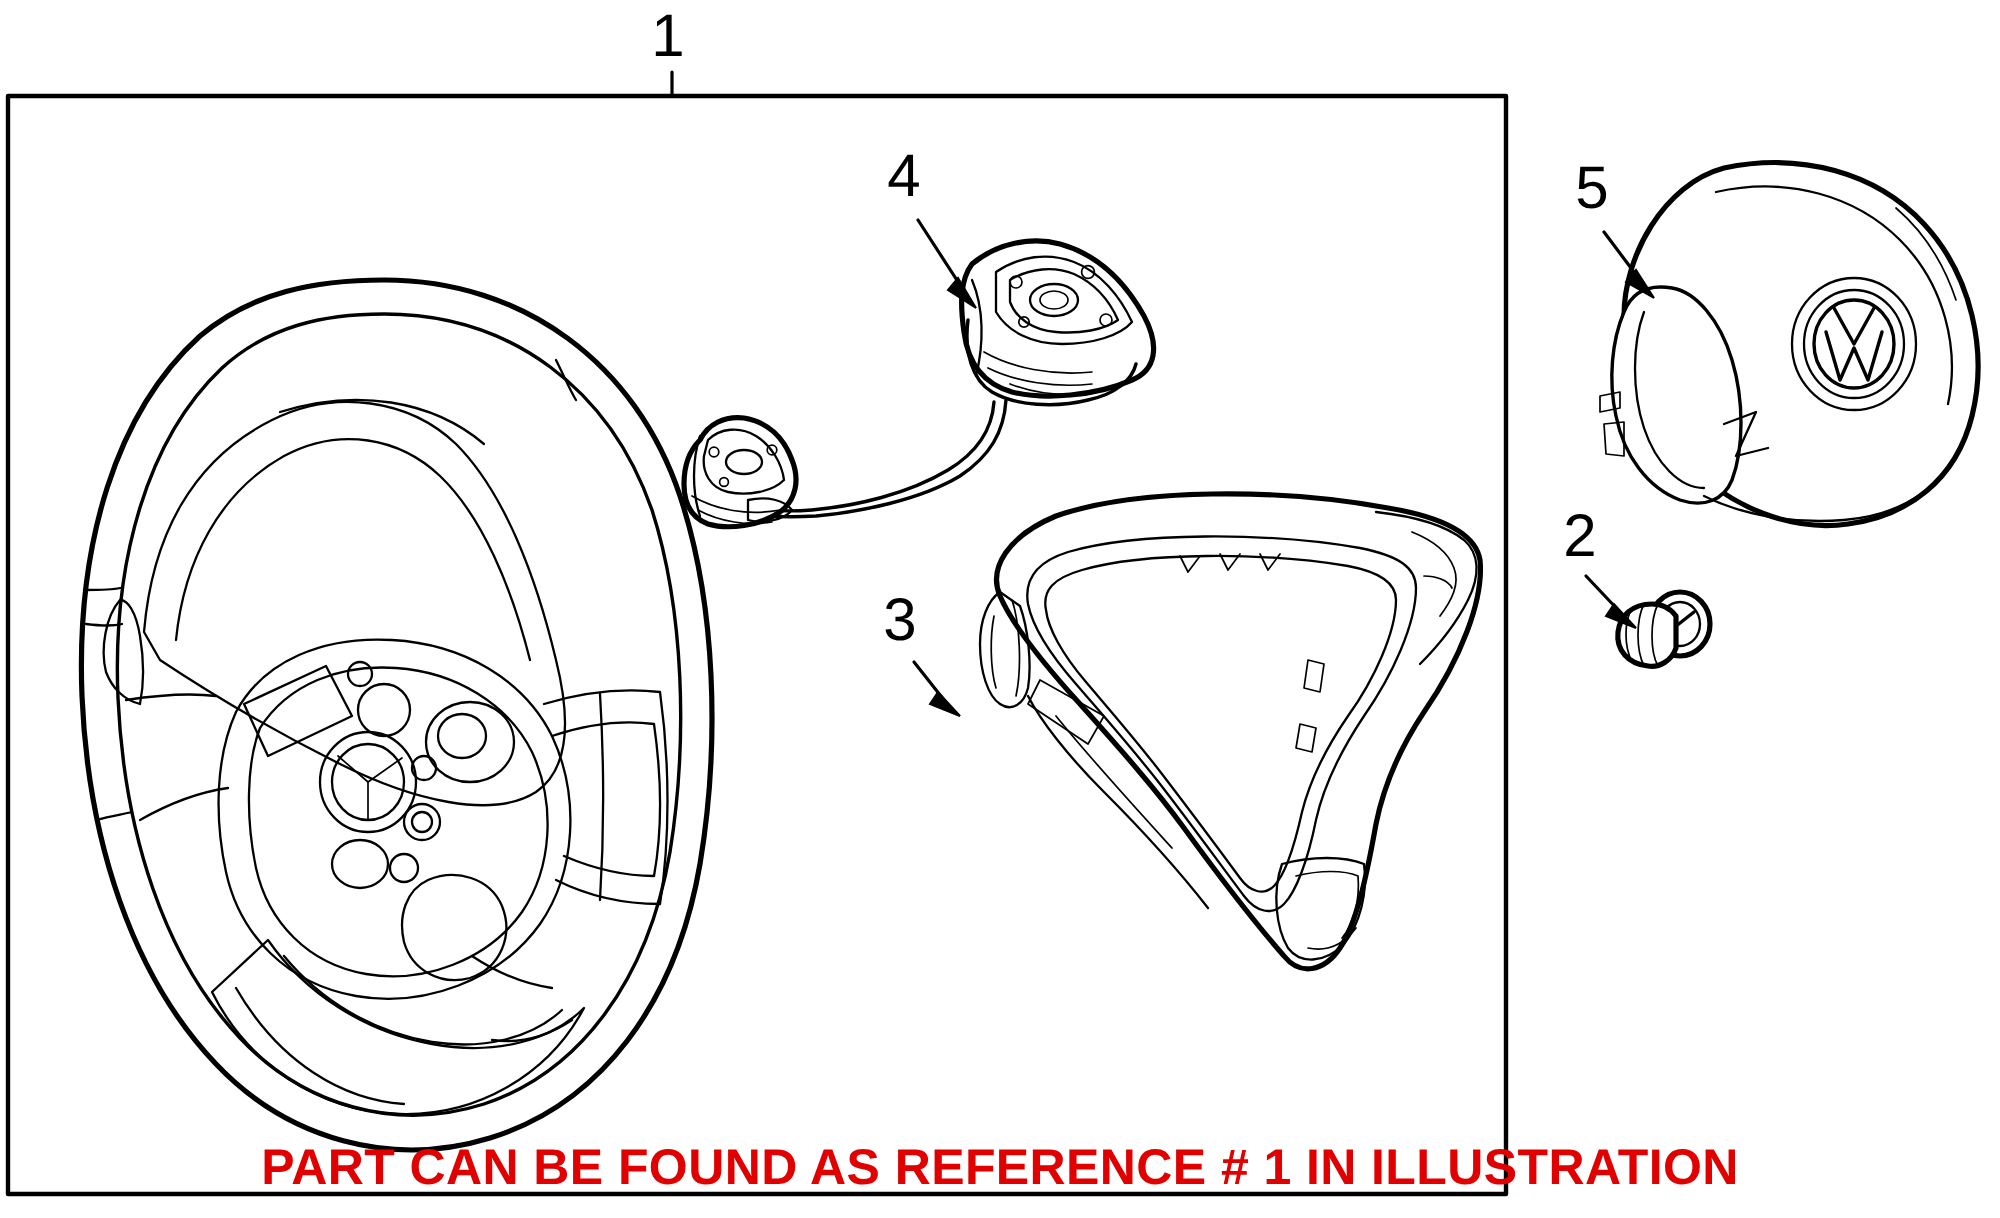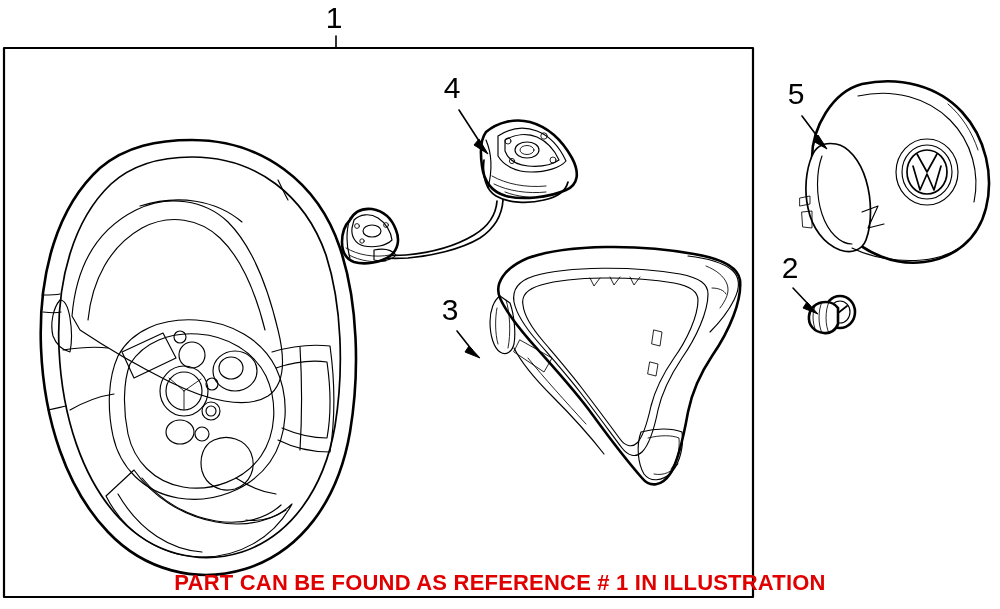--- a/index.html
+++ b/index.html
@@ -45,21 +45,21 @@
     font-weight: 400;
   }
   .ref-note {
     position: absolute;
     left: 0;
     right: 0;
     top: 572px;
     text-align: center;
     font-family: "Liberation Sans", sans-serif;
     font-weight: bold;
-    font-size: 22px;
+    font-size: 25px;
     letter-spacing: 0.2px;
     white-space: nowrap;
     line-height: 1;
   }
 </style>
 </head>
 <body>
 
 <div id="diagram-root">
 

